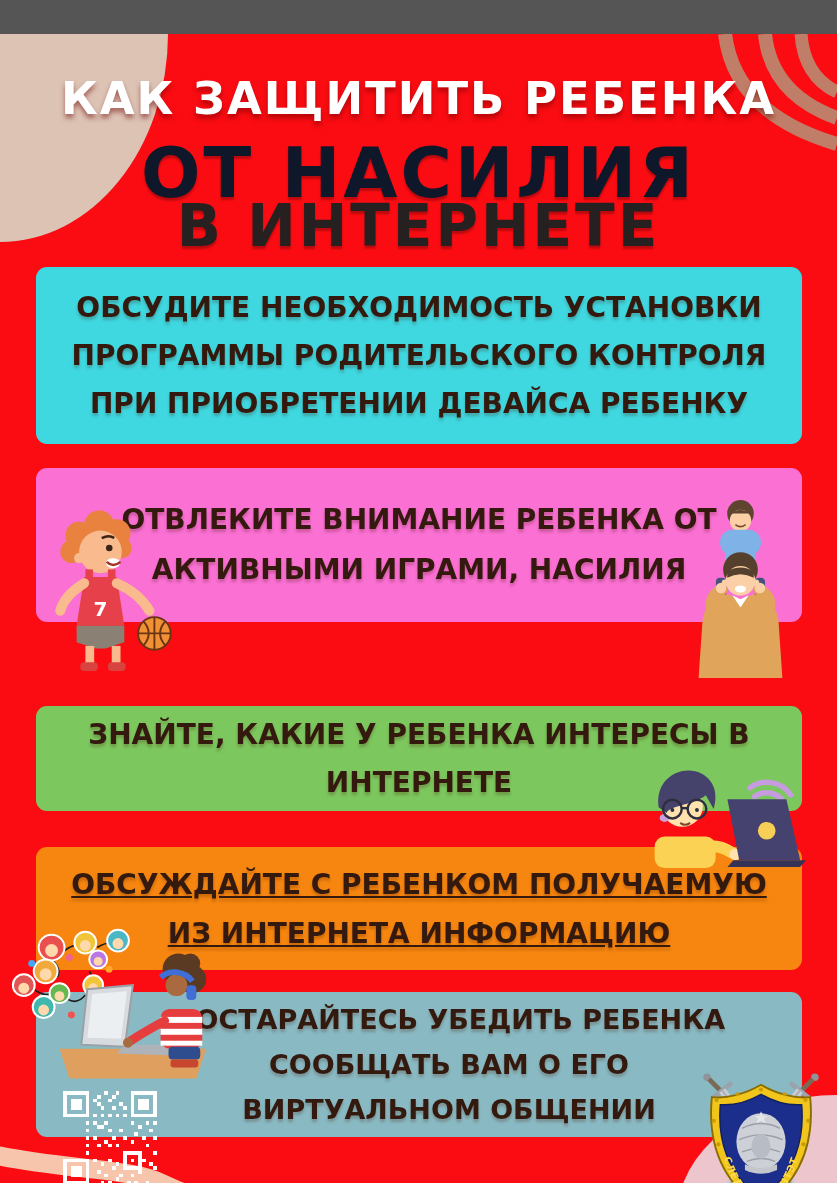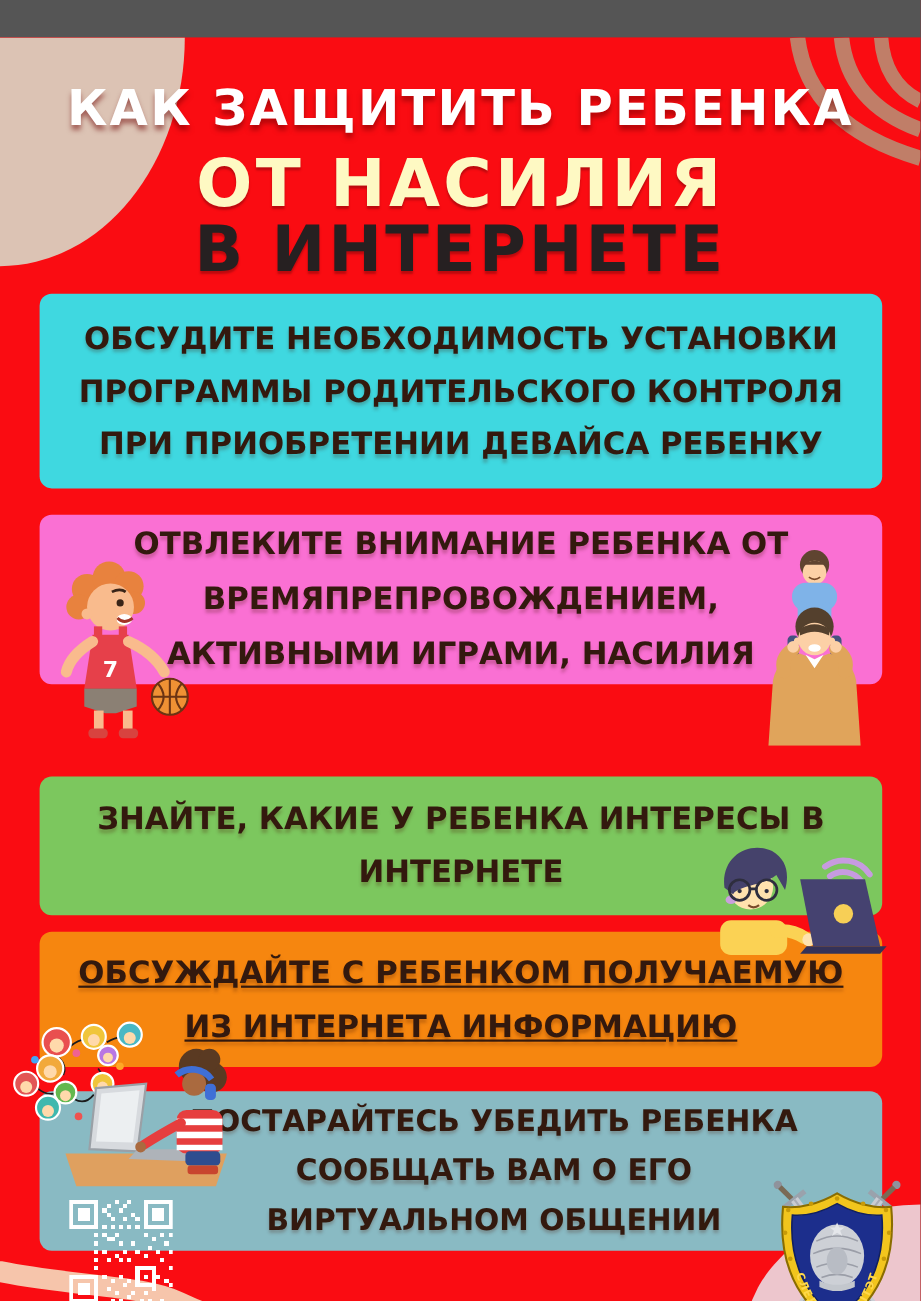--- a/index.html
+++ b/index.html
@@ -9,30 +9,30 @@
   .blob-tl{position:absolute;top:0;left:0;width:168px;height:208px;background:#dcc3b4;
            border-bottom-right-radius:168px 208px;z-index:0;}
   .arcs-tr{position:absolute;top:0;right:0;z-index:0;}
   .ribbon-bl{position:absolute;left:0;top:1100px;z-index:0;}
   .blob-br{position:absolute;right:0;bottom:0;width:160px;height:122px;background:#edc6cd;
            border-top-left-radius:160px 122px;z-index:3;}
   
   .title-line{position:absolute;left:0;right:0;text-align:center;font-weight:bold;z-index:2;}
   .t1{top:38px;font-size:45px;color:#ffffff;letter-spacing:2px;
       text-shadow:0 4px 5px rgba(110,0,0,.5);}
-  .t2{top:98px;font-size:60px;color:#fef9c3;letter-spacing:3px;text-shadow:0 3px 2px rgba(0,0,0,.25);}
+  .t2{top:98px;font-size:70px;color:#0f172a;letter-spacing:3px;text-shadow:0 3px 2px rgba(0,0,0,.25);}
   .t3{top:158px;font-size:58px;color:#262021;letter-spacing:3px;text-shadow:0 3px 2px rgba(0,0,0,.25);}
   
   .card{position:absolute;left:36px;width:766px;border-radius:11px;z-index:1;
         display:flex;flex-direction:column;justify-content:center;align-items:center;
         text-align:center;color:#33190e;font-weight:bold;}
   .card .ln{text-shadow:0 3px 3px rgba(70,20,5,.25);white-space:nowrap;}
   .card1{top:233px;height:177px;background:#3fd8e0;font-size:28px;line-height:48px;}
   .card2{top:434px;height:154px;background:#fa70d3;font-size:28px;line-height:50px;}
-  .card3{top:672px;height:126px;background:#7cc75e;font-size:28px;line-height:48px;}
+  .card3{top:672px;height:105px;background:#7cc75e;font-size:28px;line-height:48px;}
   .card4{top:813px;height:123px;background:#f6860f;font-size:28px;line-height:49px;text-decoration:underline;}
   .card5{top:958px;height:145px;background:#89bac3;font-size:27px;line-height:45px;}
   .card5 .lines{margin-left:60px;}
   
   .ill{position:absolute;z-index:5;}
   .in-card{position:absolute;z-index:2;}
 </style>
 </head>
 <body>
 
@@ -54,21 +54,20 @@
   <div class="title-line t3">В ИНТЕРНЕТЕ</div>
 
   <section class="card card1">
     <div class="ln">ОБСУДИТЕ НЕОБХОДИМОСТЬ УСТАНОВКИ</div>
     <div class="ln">ПРОГРАММЫ РОДИТЕЛЬСКОГО КОНТРОЛЯ</div>
     <div class="ln">ПРИ ПРИОБРЕТЕНИИ ДЕВАЙСА РЕБЕНКУ</div>
   </section>
 
   <section class="card card2">
     <div class="ln">ОТВЛЕКИТЕ ВНИМАНИЕ РЕБЕНКА ОТ</div>
-    <div class="ln">ВРЕМЯПРЕПРОВОЖДЕНИЕМ,</div>
     <div class="ln">АКТИВНЫМИ ИГРАМИ, НАСИЛИЯ</div>
 
     <svg class="in-card" style="left:8px;top:42px;" width="138" height="164" viewBox="0 0 110 130">
       <circle cx="28" cy="20" r="11" fill="#e8823e"></circle>
         <circle cx="44" cy="12" r="12" fill="#e8823e"></circle>
       <circle cx="58" cy="18" r="11" fill="#e8823e"></circle>
         <circle cx="22" cy="33" r="9" fill="#e8823e"></circle>
       <circle cx="62" cy="30" r="8" fill="#e8823e"></circle>
       <circle cx="45" cy="33" r="17" fill="#f9bb8d"></circle>
       <circle cx="28" cy="38" r="4" fill="#f9bb8d"></circle>

